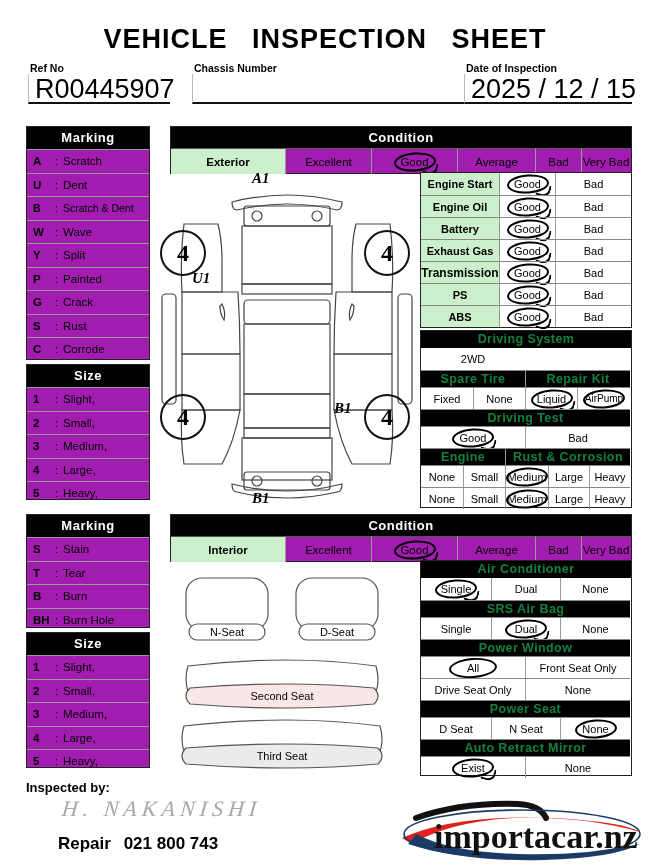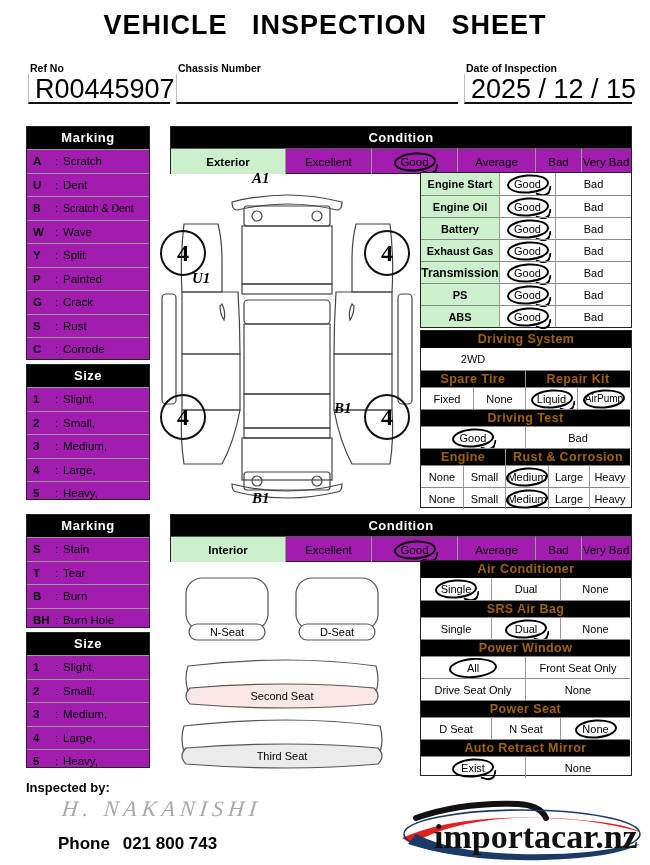--- a/index.html
+++ b/index.html
@@ -11,37 +11,37 @@
     color:#000;
     position:relative;
     overflow:hidden;
   }
   
   .title {
     text-align:center;
     font-size:27px;
     font-weight:bold;
     letter-spacing:1px;
-    padding-top:10px;
+    padding-top:24px;
     height:50px;
   }
   .title span { margin:0 8px; }
 
   
   .hdr { position:absolute; top:62px; left:0; width:650px; height:58px; }
   .fld { position:absolute; }
   .fld .lbl { font-size:10.5px; font-weight:bold; line-height:12px; padding-left:2px;}
   .fld .val {
     border-bottom:2px solid #111;
     border-left:1px solid #bbb;
     height:30px; line-height:30px;
     font-size:27px; padding-left:6px; white-space:nowrap;
   }
   #f-ref { left:28px; top:0; width:142px; }
-  #f-chassis { left:176px; top:0; width:282px; }
+  #f-chassis { left:192px; top:0; width:282px; }
   #f-date { left:464px; top:0; width:168px; }
 
   
   .tbl { position:absolute; border:1.5px solid #222; background:#a21caf; }
   .hdrow {
     background:#000; color:#fff; text-align:center;
     font-size:13px; font-weight:bold; letter-spacing:.5px;
   }
   .cell {
     border-top:1px solid #999;
@@ -68,21 +68,21 @@
     border-left:1px solid #999; border-top:1px solid #555;
     display:flex; align-items:center; justify-content:center;
     font-size:11.5px; position:relative;
   }
   .cond-row > div:first-child { border-left:none; }
   .gcell { background:#ccf0cc; font-weight:bold; font-size:12px;text-align:center; }
 
   
   .spec { position:absolute; border:1.5px solid #222; background:#fff; }
   .spec .bar {
-    background:#000; color:#a16207; text-align:center;
+    background:#000; color:#15803d; text-align:center;
     font-size:12.5px; font-weight:bold; letter-spacing:.4px;
     line-height:17px; height:17px;
   }
   .srow { display:flex; }
   .srow > div {
     border-left:1px solid #999; border-top:1px solid #888;
     display:flex; align-items:center; justify-content:center;
     font-size:11px; position:relative; height:22px;
   }
   .srow > div:first-child { border-left:none; }
@@ -638,21 +638,21 @@
   <div style="position:absolute;left:29px;top:62px;width:76px;height:16px;display:flex;align-items:center;justify-content:center;font-size:11px">N-Seat</div>
   <div style="position:absolute;left:139px;top:62px;width:76px;height:16px;display:flex;align-items:center;justify-content:center;font-size:11px">D-Seat</div>
   <div style="position:absolute;left:22px;top:126px;width:200px;height:16px;display:flex;align-items:center;justify-content:center;font-size:11px">Second  Seat</div>
   <div style="position:absolute;left:18px;top:186px;width:208px;height:16px;display:flex;align-items:center;justify-content:center;font-size:11px">Third  Seat</div>
 </div>
 
 <div id="footer">
   <div class="insp">Inspected by:</div>
   <div class="sig">H.  NAKANISHI</div>
   <div class="phone">
-    <span>Phone</span>
+    <span>Repair</span>
     <span style="margin-left:8px">021 800 743</span>
   </div>
 </div>
 
 <div id="logo">
   <svg width="250" height="62" viewBox="0 0 250 62">
     <path d="M22,18 Q68,2 124,4 Q146,5 152,18" fill="none" stroke="#111" stroke-width="6" stroke-linecap="round"></path>
     <path d="M8,38 Q60,14 160,18 Q230,22 246,32 Q190,16 120,18 Q54,22 18,44 Z" fill="#e0221f"></path>
     <path d="M14,44 Q70,62 150,60 Q220,58 246,44 Q190,56 124,54 Q56,52 22,34 Z" fill="#1b3a66"></path>
     <ellipse cx="128" cy="34" rx="118" ry="24" fill="none" stroke="#1b3a66" stroke-width="1.6"></ellipse>

